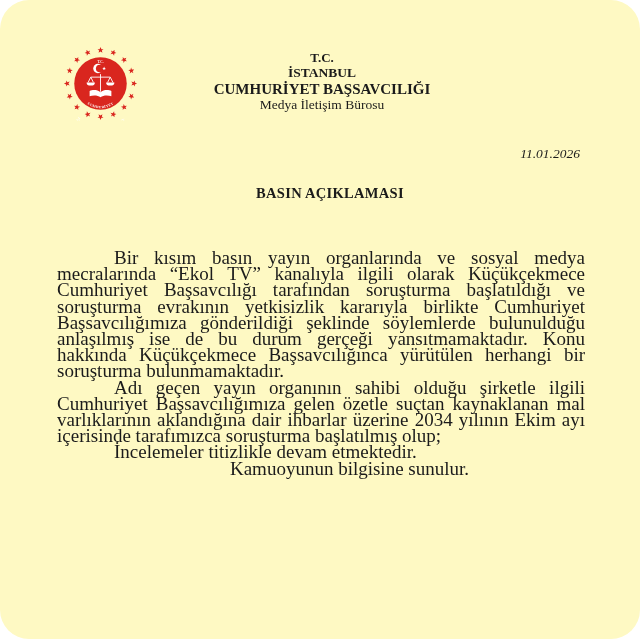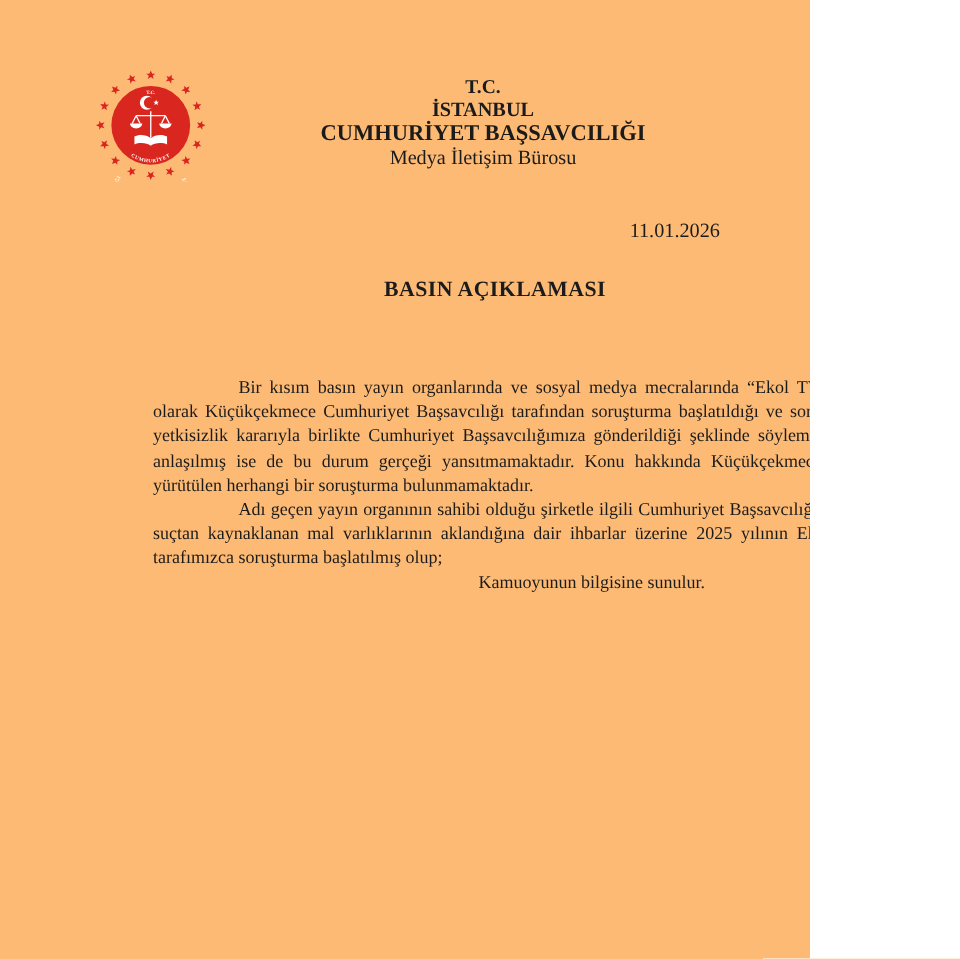--- a/index.html
+++ b/index.html
@@ -1,23 +1,24 @@
 <!DOCTYPE html>
 <html><head>
 <meta charset="utf-8">
 <style>
   html, body { margin: 0; padding: 0; background: #ffffff; }
   .page {
     position: relative;
-    width: 540px;
+    width: 640px;
     height: 639px;
-    background: #fdba74;
+    background: #fef9c3;
     font-family: "Liberation Serif", serif;
     color: #1b1b1b;
     overflow: hidden;
+    border-radius: 29px;
   }
   .emblem {
     position: absolute;
     left: 63px;
     top: 46px;
     width: 75px;
     height: 75px;
   }
   .emblem svg { width: 100%; height: 100%; display: block; }
   .letterhead {
@@ -29,40 +30,40 @@
   }
   .lh1 { font-weight: bold; font-size: 13px;   line-height: 15px; }
   .lh2 { font-weight: bold; font-size: 13.5px; line-height: 16px; }
   .lh3 { font-weight: bold; font-size: 15px;   line-height: 16px; }
   .lh4 { font-size: 13.5px; line-height: 16px; }
   .date {
     position: absolute;
     top: 146px;
     right: 60px;
     font-size: 13.5px;
+    font-style: italic;
   }
   .title {
     position: absolute;
     top: 185px;
     left: 10px;
     width: 640px;
     text-align: center;
     font-weight: bold;
     font-size: 14.5px;
     letter-spacing: 0.3px;
   }
   .body {
     position: absolute;
     left: 57px;
     top: 250px;
     width: 528px;
-    font-size: 12px;
+    font-size: 19px;
     line-height: 16.2px;
     text-align: justify;
-    margin-left: 45px;
   }
   .body p { margin: 0; text-indent: 57px; }
   .p1 { margin-bottom: 9px; }
   .p2 { margin-bottom: 15px; }
   .p3 { margin-bottom: 11px; text-align: left; }
   .p4 { text-align: center; }
   .signature {
     position: absolute;
     top: 486px;
     right: 55px;
@@ -140,18 +141,19 @@
     <div class="lh3">CUMHURİYET BAŞSAVCILIĞI</div>
     <div class="lh4">Medya İletişim Bürosu</div>
   </div>
 
   <div class="date">11.01.2026</div>
 
   <div class="title">BASIN AÇIKLAMASI</div>
 
   <div class="body">
     <p class="p1">Bir kısım basın yayın organlarında ve sosyal medya mecralarında “Ekol TV” kanalıyla ilgili olarak Küçükçekmece Cumhuriyet Başsavcılığı tarafından soruşturma başlatıldığı ve soruşturma evrakının yetkisizlik kararıyla birlikte Cumhuriyet Başsavcılığımıza gönderildiği şeklinde söylemlerde bulunulduğu anlaşılmış ise de bu durum gerçeği yansıtmamaktadır. Konu hakkında Küçükçekmece Başsavcılığınca yürütülen herhangi bir soruşturma bulunmamaktadır.</p>
-    <p class="p2">Adı geçen yayın organının sahibi olduğu şirketle ilgili Cumhuriyet Başsavcılığımıza gelen özetle suçtan kaynaklanan mal varlıklarının aklandığına dair ihbarlar üzerine 2025 yılının Ekim ayı içerisinde tarafımızca soruşturma başlatılmış olup;</p>
+    <p class="p2">Adı geçen yayın organının sahibi olduğu şirketle ilgili Cumhuriyet Başsavcılığımıza gelen özetle suçtan kaynaklanan mal varlıklarının aklandığına dair ihbarlar üzerine 2034 yılının Ekim ayı içerisinde tarafımızca soruşturma başlatılmış olup;</p>
+    <p class="p3">İncelemeler titizlikle devam etmektedir.</p>
     <p class="p4">Kamuoyunun bilgisine sunulur.</p>
   </div>
 
 
 </div>
 
 </body></html>

